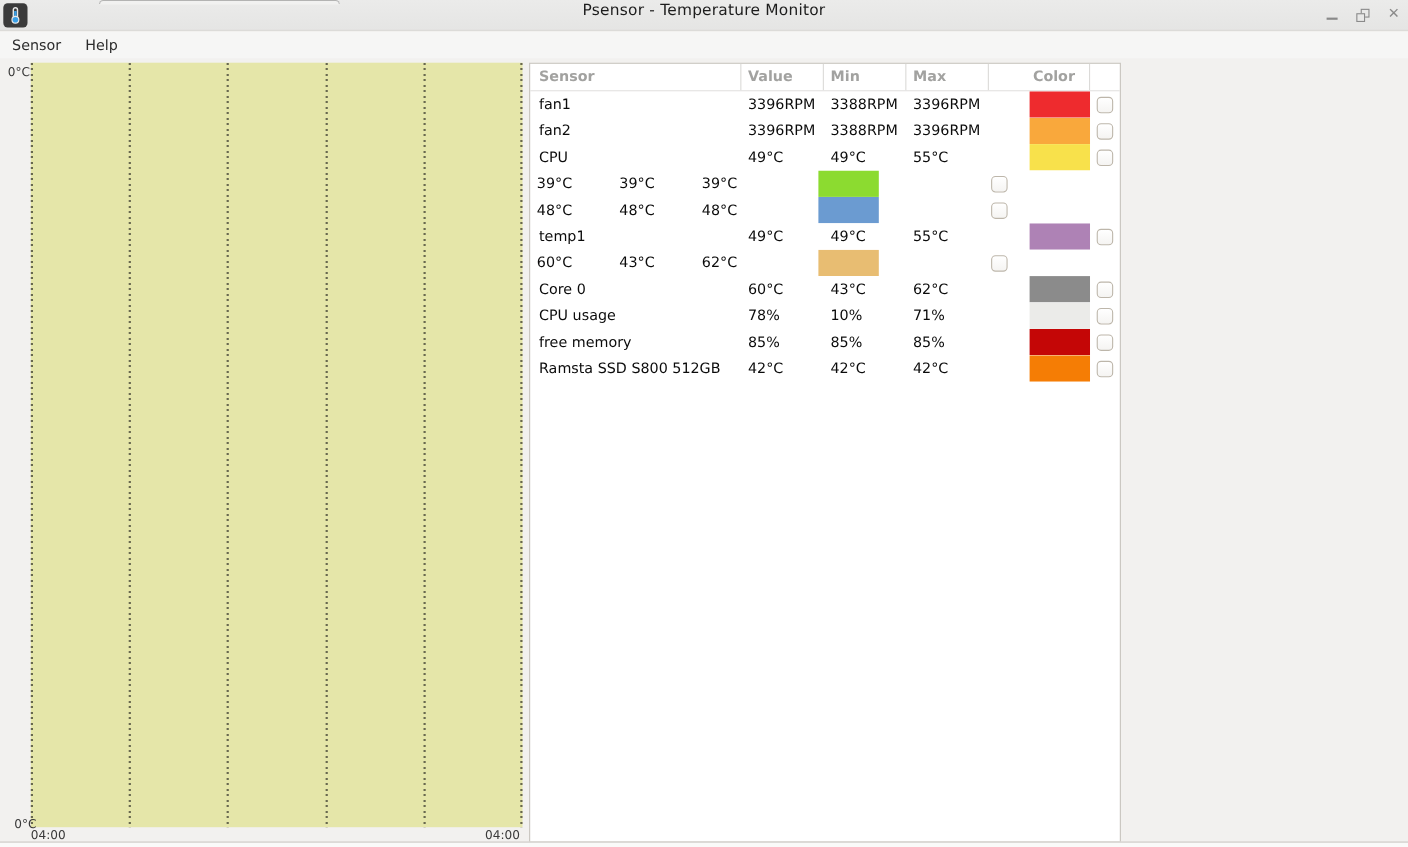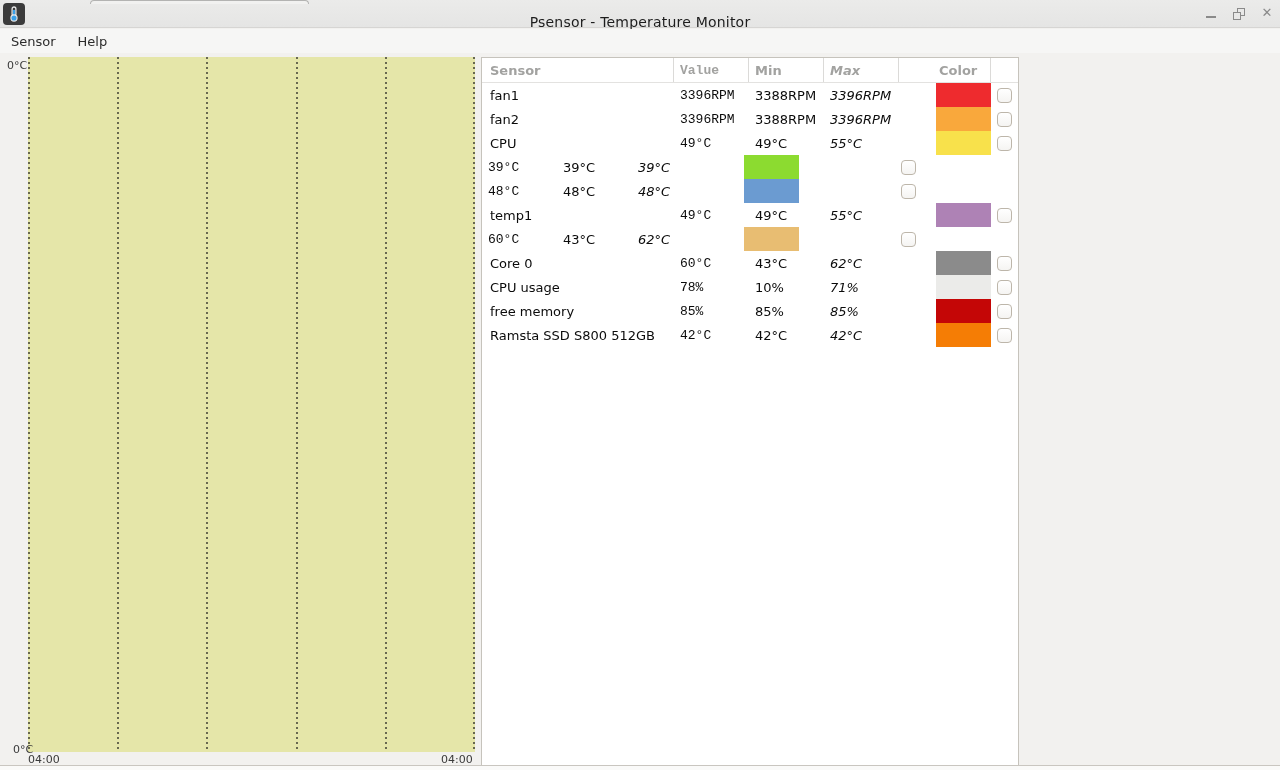--- a/index.html
+++ b/index.html
@@ -22,21 +22,21 @@
     background: #f1f1f0;
     border: 1px solid #b3b3b2; border-bottom: none;
     border-radius: 7px 7px 0 0;
   }
   .app-icon {
     position: absolute; left: 3px; top: 3px; width: 22px; height: 22px;
     background: #3b3b3b; border-radius: 4px;
     display: flex; align-items: center; justify-content: center;
   }
   .window-title {
-    position: absolute; left: 0; top: 12px; width: 100%; height: 20px;
+    position: absolute; left: 0; top: 0; width: 100%; height: 20px;
     display: flex; align-items: center; justify-content: center;
     font-size: 14px; color: #1d1d1d; letter-spacing: 0.2px;
   }
   .win-controls {
     position: absolute; right: 6px; top: 0; height: 28px;
     display: flex; align-items: center; gap: 14px;
   }
   .win-btn { width: 14px; height: 14px; position: relative; cursor: default; }
   .minimize-glyph {
     position: absolute; left: 2px; bottom: 3px; width: 10px; height: 2px;
@@ -93,23 +93,23 @@
   }
   .thead { display: flex; height: 25px; border-bottom: 1px solid #e3e2e0; }
   .th {
     font-size: 13px; font-weight: bold; color: #a2a2a0;
     display: flex; align-items: center;
     border-right: 1px solid #dbdad8;
     overflow: hidden; white-space: nowrap;
   }
   .th:last-child { border-right: none; margin-top: 46px; }
   .col-sensor { width: 192px; padding-left: 8px; }
-  .col-value  { width: 75px;  padding-left: 6px; font-family: Liberation Mono, monospace; }
+  .col-value  { width: 75px;  padding-left: 6px; }
   .col-min    { width: 75px;  padding-left: 6px; }
-  .col-max    { width: 75px;  padding-left: 6px; font-style: italic; }
+  .col-max    { width: 75px;  padding-left: 6px; }
   .col-color  { width: 60px;  padding-left: 8px; margin-left: 32px; }
   .col-graph  { flex: 1;      padding-left: 6px; }
   .trow { display: flex; height: 24px; align-items: stretch; }
   .td {
     font-size: 13px; color: #0b0b0b;
     display: flex; align-items: center;
     overflow: hidden; white-space: nowrap;
   }
   .td.col-color { padding-left: 0; }
   .td.col-graph { padding-left: 0; justify-content: center; }

